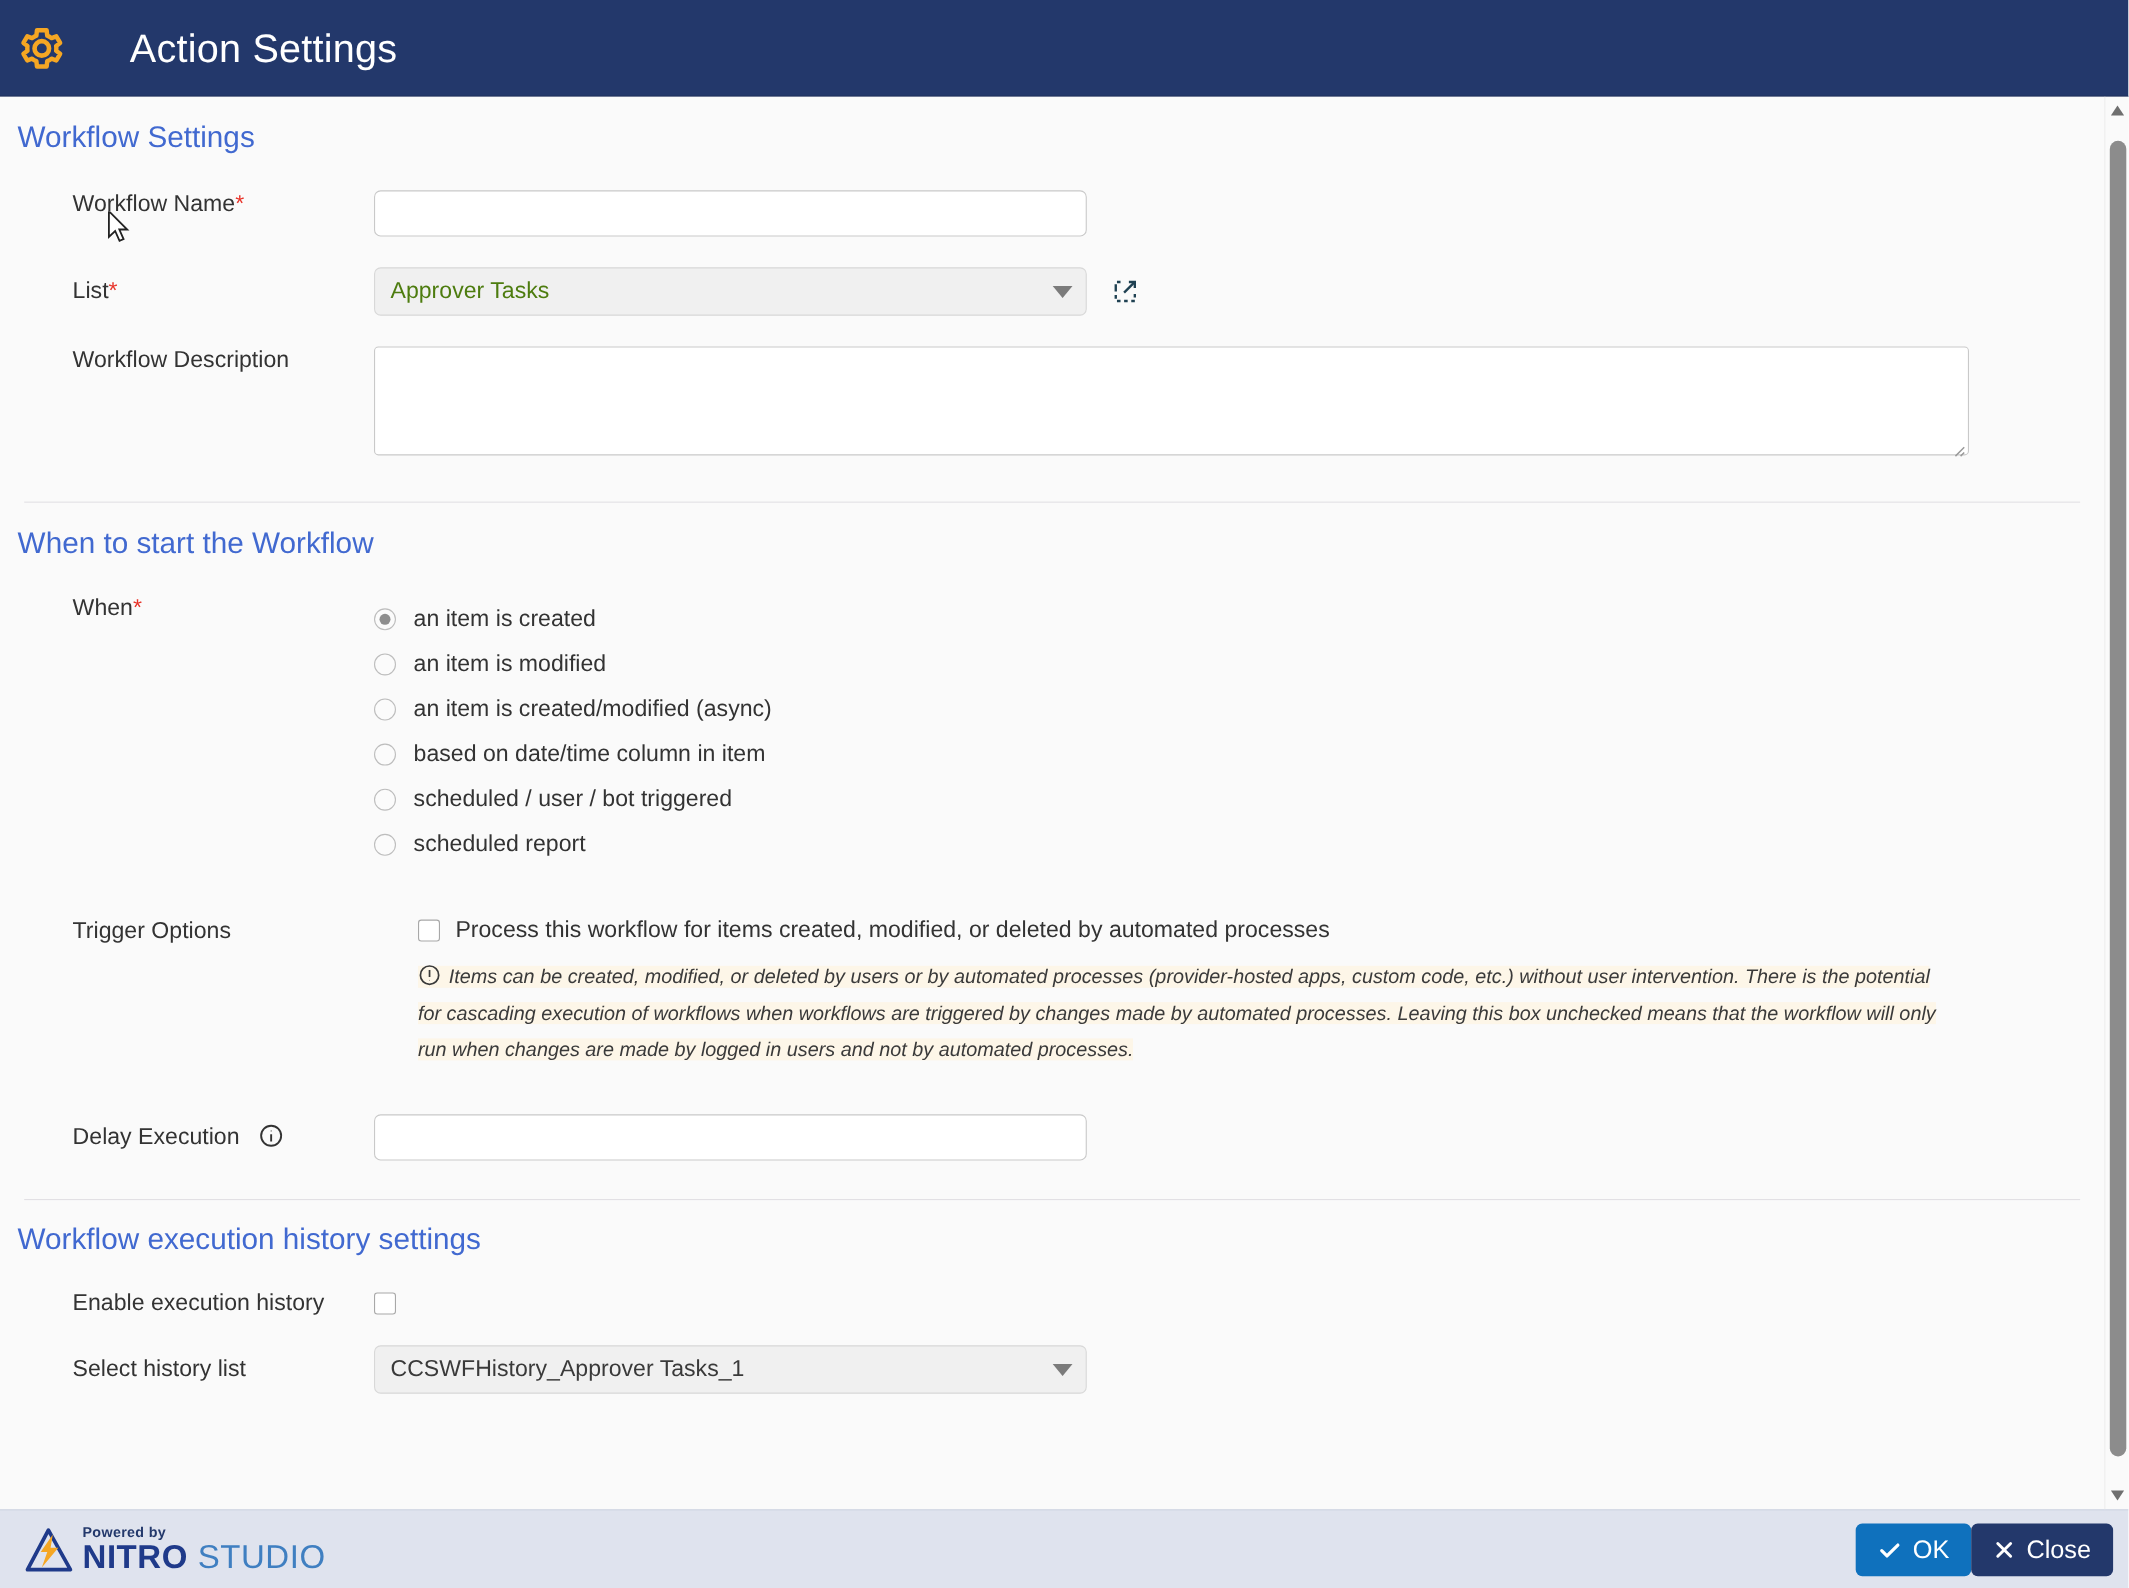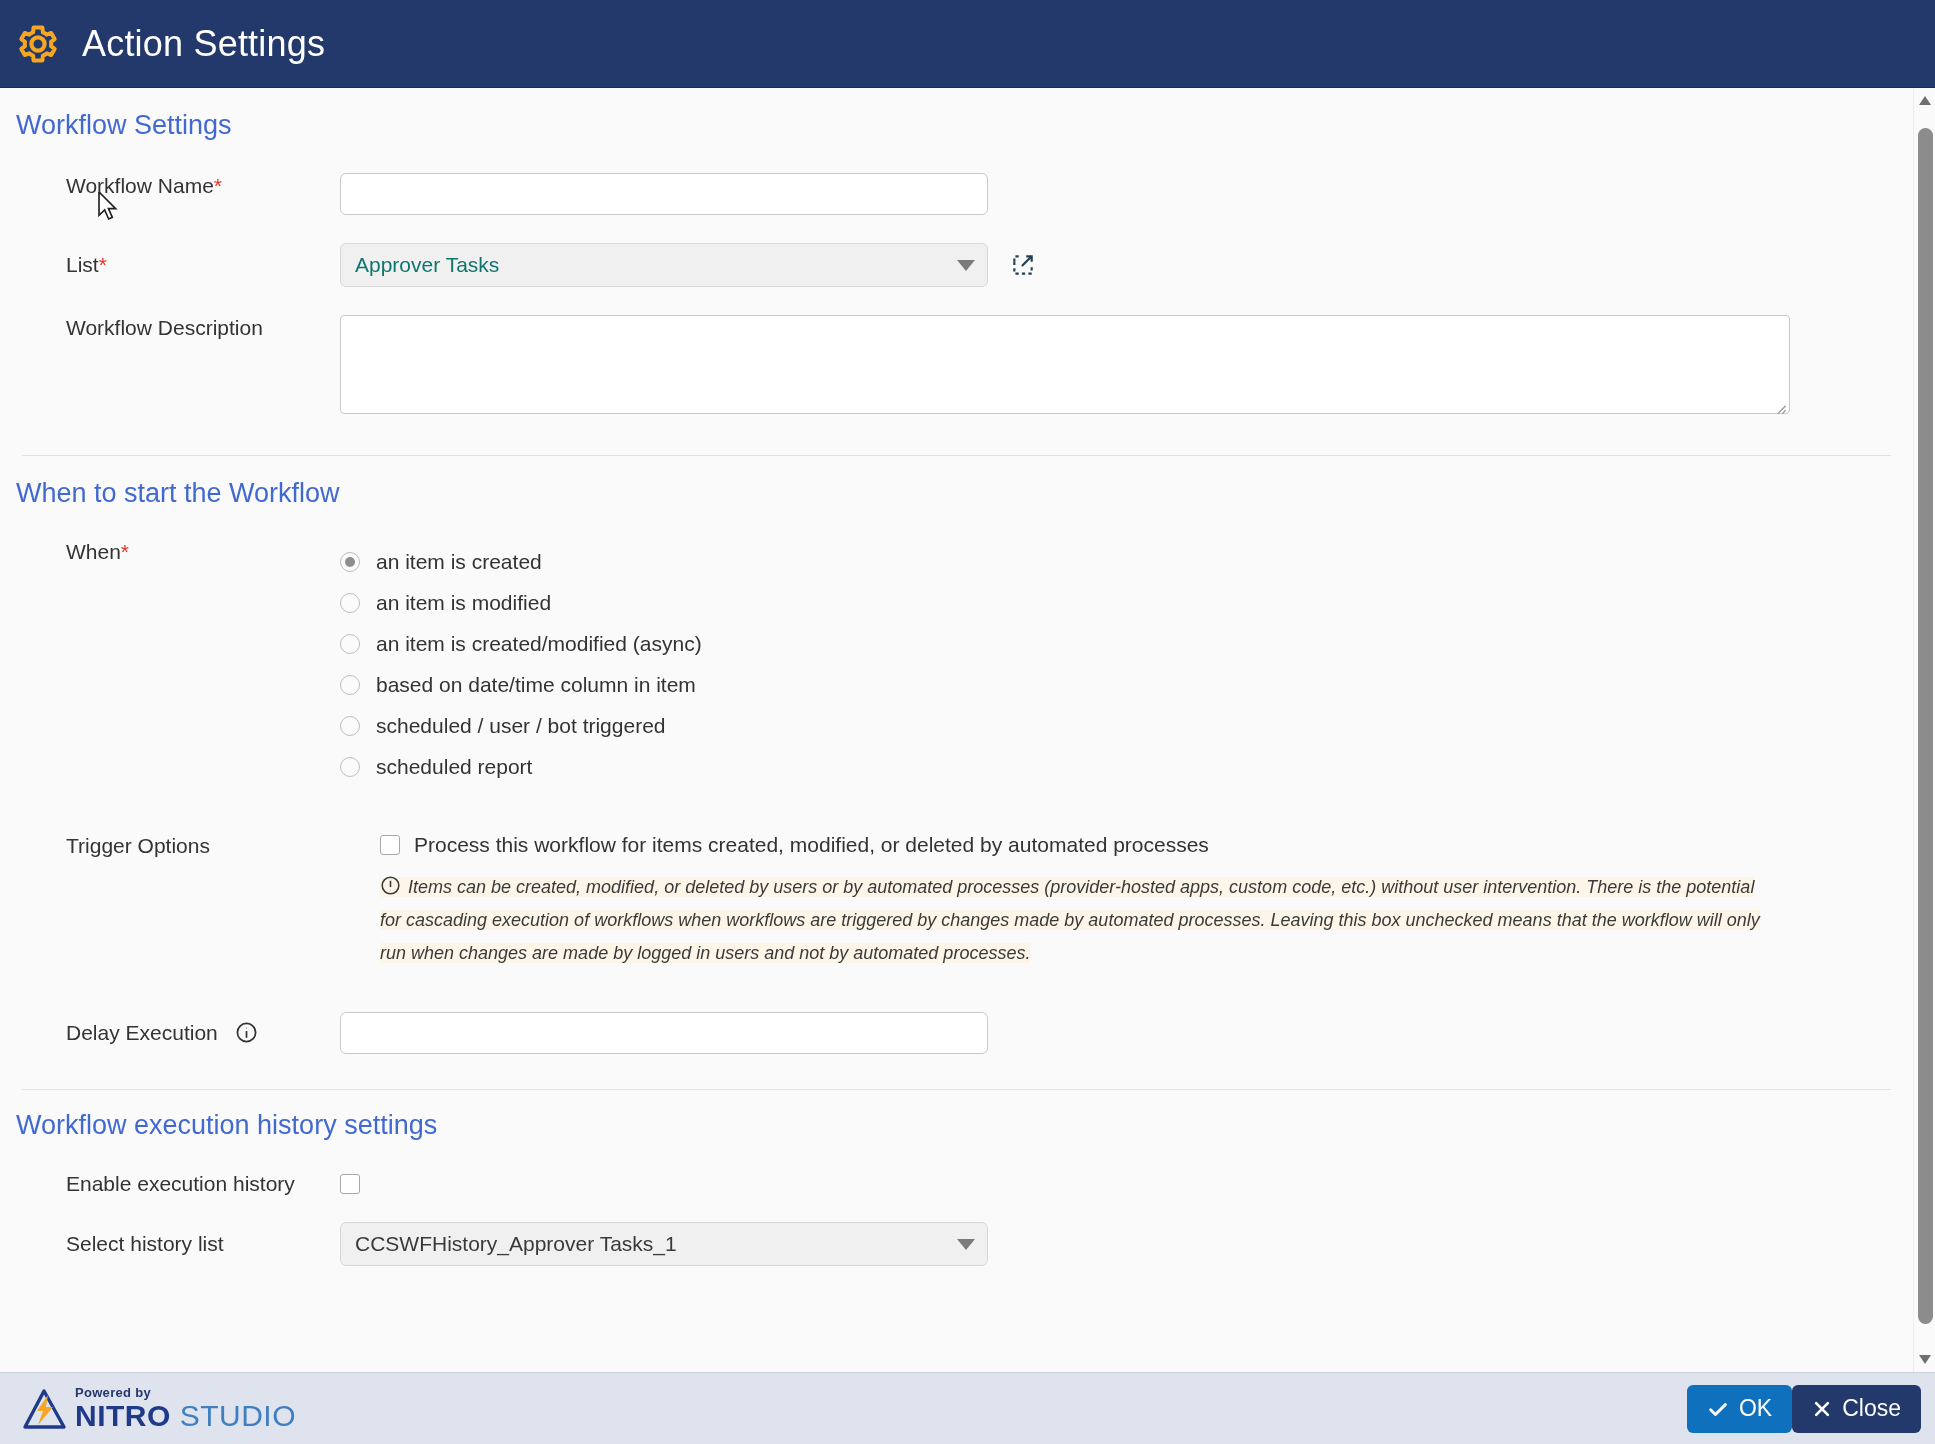--- a/index.html
+++ b/index.html
@@ -17,20 +17,21 @@
     background: #fafafa;
   }
 
   
   .titlebar {
     height: 88px; flex: 0 0 88px;
     background: #23386b;
     display: flex; align-items: center;
     padding-left: 16px;
     border-bottom: 1px solid #1b2b55;
+    gap: 36px;
   }
   .gear-icon { width: 44px; height: 44px; flex: 0 0 44px; display:block; }
   .titlebar-title {
     color: #ffffff;
     font-size: 36px;
     font-weight: 400;
     margin-left: 22px;
     letter-spacing: .2px;
     white-space: nowrap;
   }
@@ -79,21 +80,21 @@
     padding: 0 10px;
     font-family: "Liberation Sans", sans-serif;
     outline: none;
   }
 
   .select-disabled {
     width: 648px; height: 44px;
     border: 1px solid #d8d8d8;
     border-radius: 6px;
     background: #f0f0f0;
-    color: #0f766e;
+    color: #4d7c0f;
     font-size: 21px;
     display: flex; align-items: center;
     padding: 0 12px 0 14px;
     position: relative;
     user-select: none;
   }
   .select-disabled.dark-text { color: #3a3a3a; }
   .caret {
     margin-left: auto;
     width: 0; height: 0;

